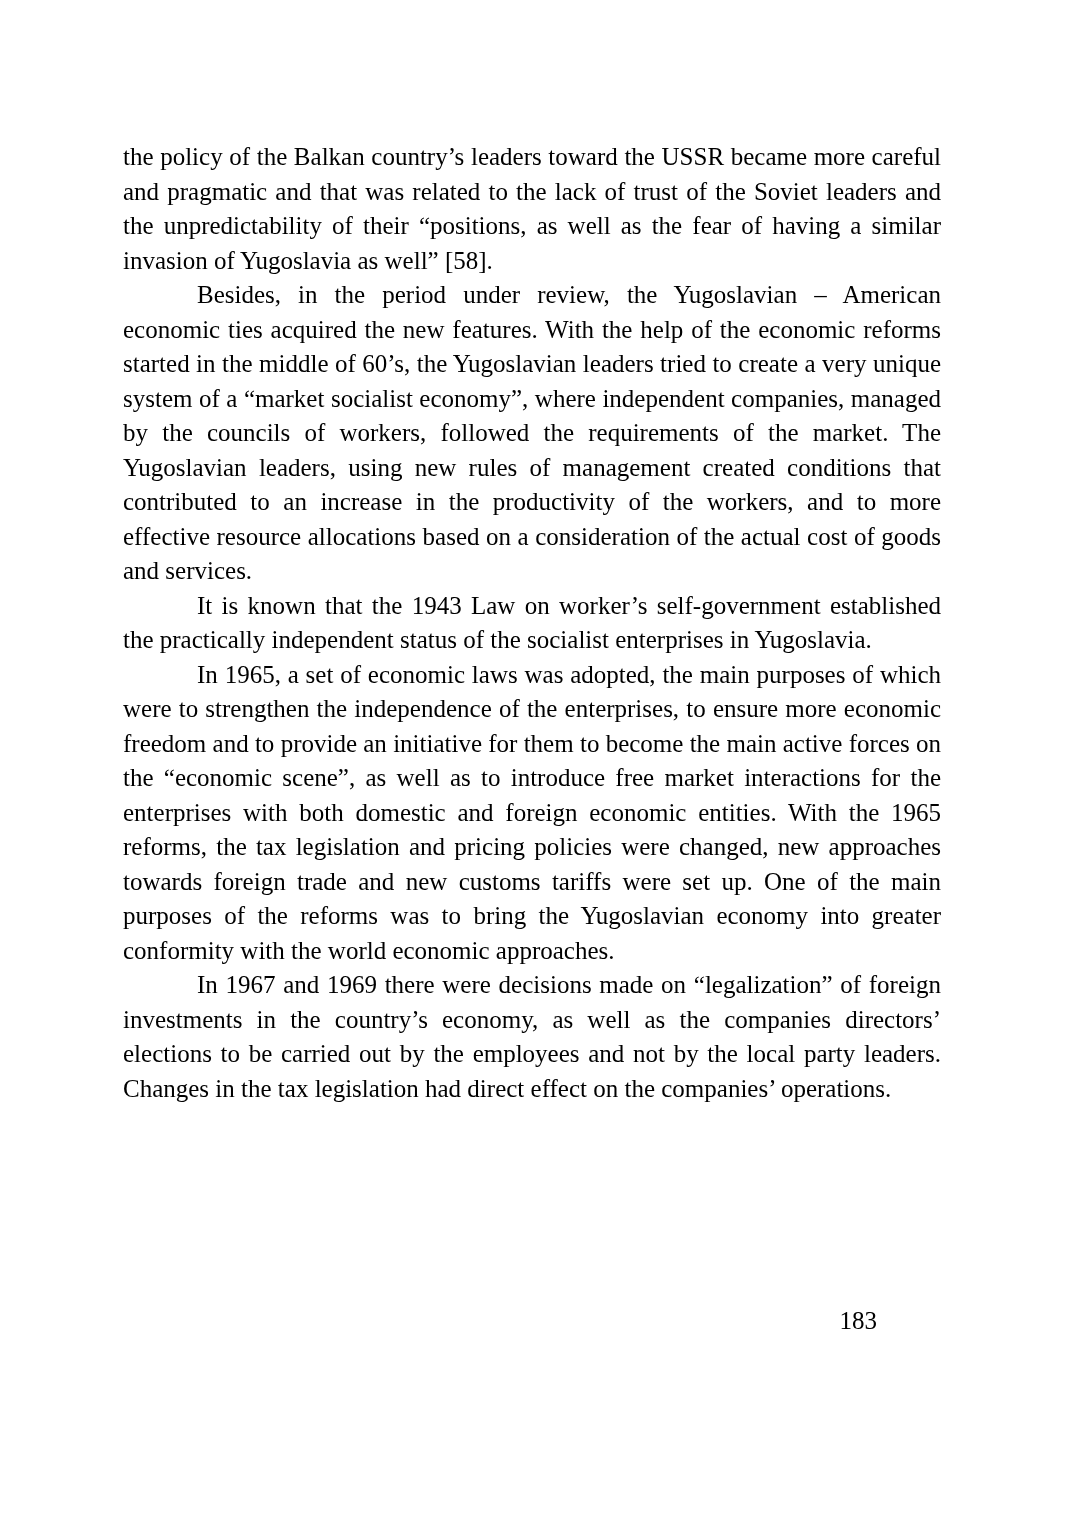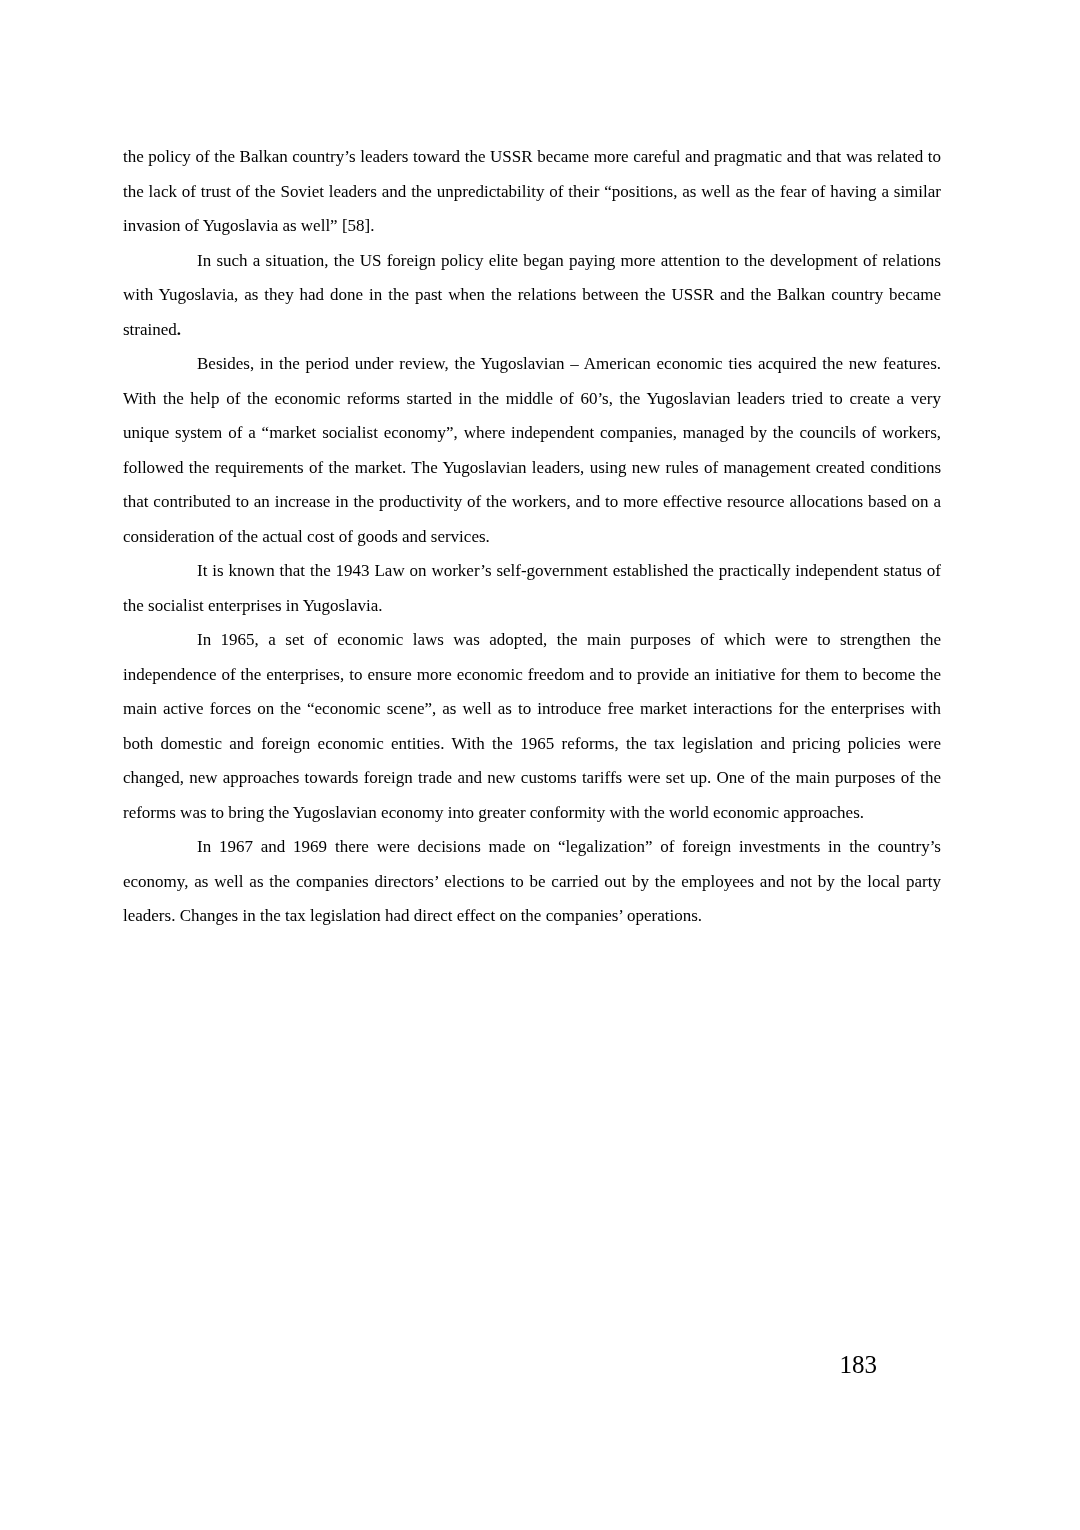--- a/index.html
+++ b/index.html
@@ -14,46 +14,45 @@
     background: #ffffff;
     color: #000000;
     font-family: "Liberation Serif", serif;
     overflow: hidden;
   }
   .content {
     position: absolute;
     left: 123px;
     top: 140px;
     width: 818px;
-    font-size: 17px;
+    font-size: 25px;
     line-height: 34.5px;
     text-align: justify;
   }
   .content p {
     margin: 0;
     padding: 0;
     text-indent: 74px;
   }
   .content p.no-indent {
     text-indent: 0;
   }
   .page-number {
     position: absolute;
     right: 203px;
-    top: 1348px;
+    top: 1304px;
     font-size: 25px;
     line-height: 34.5px;
   }
 </style>
 </head>
 <body>
 
 <div class="page">
   <div class="content">
     <p class="no-indent">the policy of the Balkan country’s leaders toward the USSR became more careful and pragmatic and that was related to the lack of trust of the Soviet leaders and the unpredictability of their “positions, as well as the fear of having a similar invasion of Yugoslavia as well” [58].</p>
-    <p><span>In such a situation, the US foreign policy elite began paying more attention to the development of relations with Yugoslavia, as they had done in the past when the relations between the USSR and the Balkan country became strained</span><b>.</b></p>
     <p>Besides, in the period under review, the Yugoslavian – American economic ties acquired the new features. With the help of the economic reforms started in the middle of 60’s, the Yugoslavian leaders tried to create a very unique system of a  “market socialist economy”, where independent companies, managed by the councils of workers, followed the requirements of the market. The Yugoslavian leaders, using new rules of management created conditions that contributed to an increase in the productivity of the workers, and to more effective resource allocations based on a consideration of the actual cost of goods and services.</p>
     <p>It is known that the 1943 Law on worker’s self-government established the practically independent status of the socialist enterprises in Yugoslavia.</p>
     <p>In 1965, a set of economic laws was adopted, the main purposes of which were to strengthen the independence of the enterprises, to ensure more economic freedom and to provide an initiative for them to become the main active forces on the “economic scene”, as well as to introduce free market interactions for the enterprises with both domestic and foreign economic entities.  With the 1965 reforms, the tax legislation and pricing policies were changed, new approaches towards foreign trade and new customs tariffs were set up. One of the main purposes of the reforms was to bring the Yugoslavian economy into greater conformity with the world economic approaches.</p>
     <p>In 1967 and 1969 there were decisions made on “legalization” of foreign investments in the country’s economy, as well as the companies directors’ elections to be carried out by the employees and not by the local party leaders. Changes in the tax legislation had direct effect on the companies’ operations.</p>
   </div>
   <div class="page-number">183</div>
 </div>
 
 </body></html>

